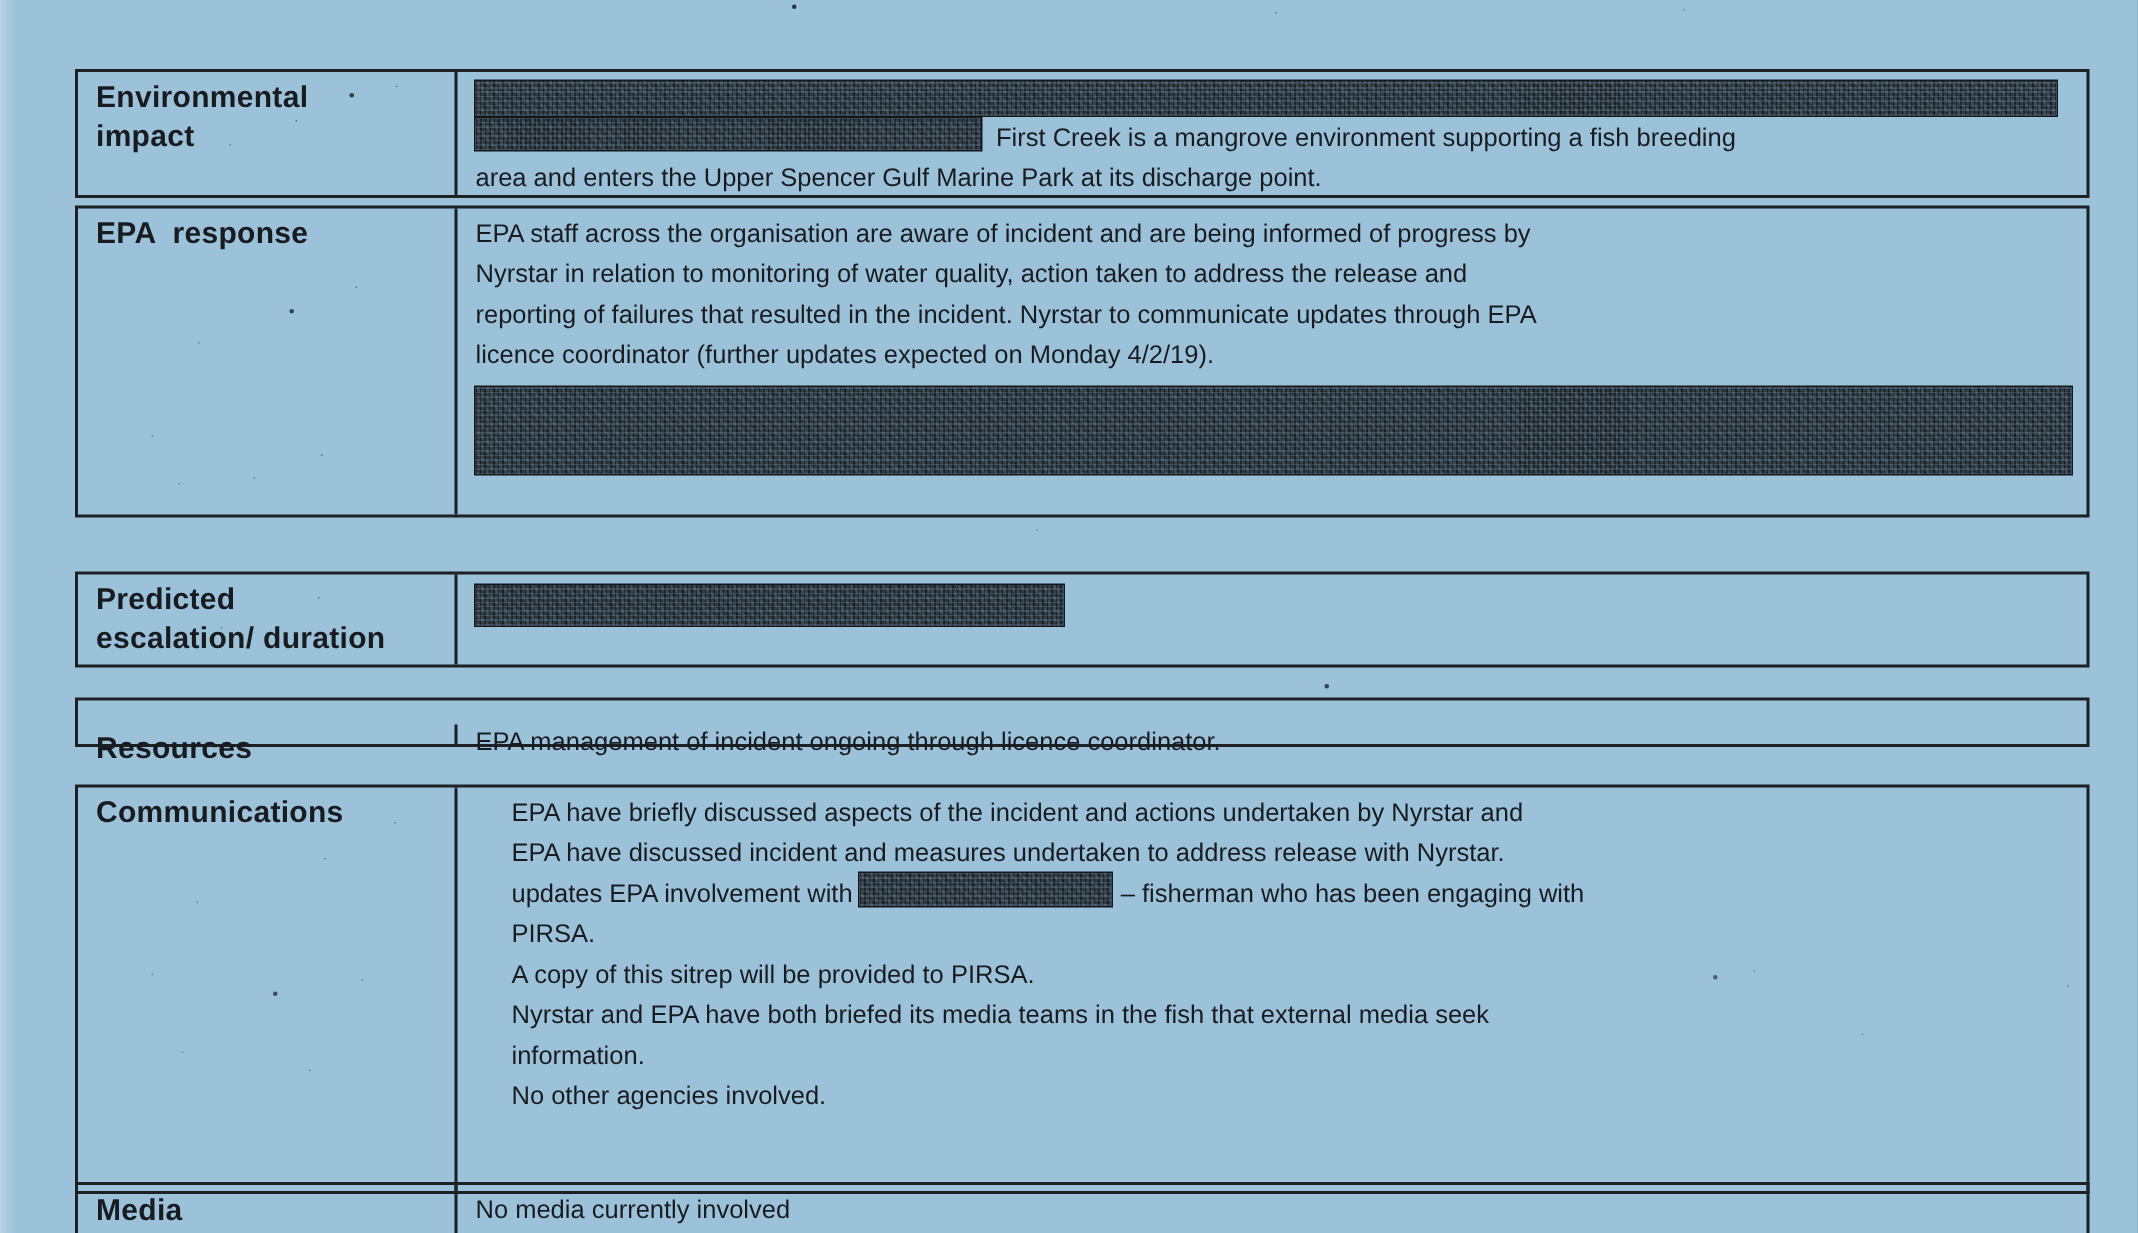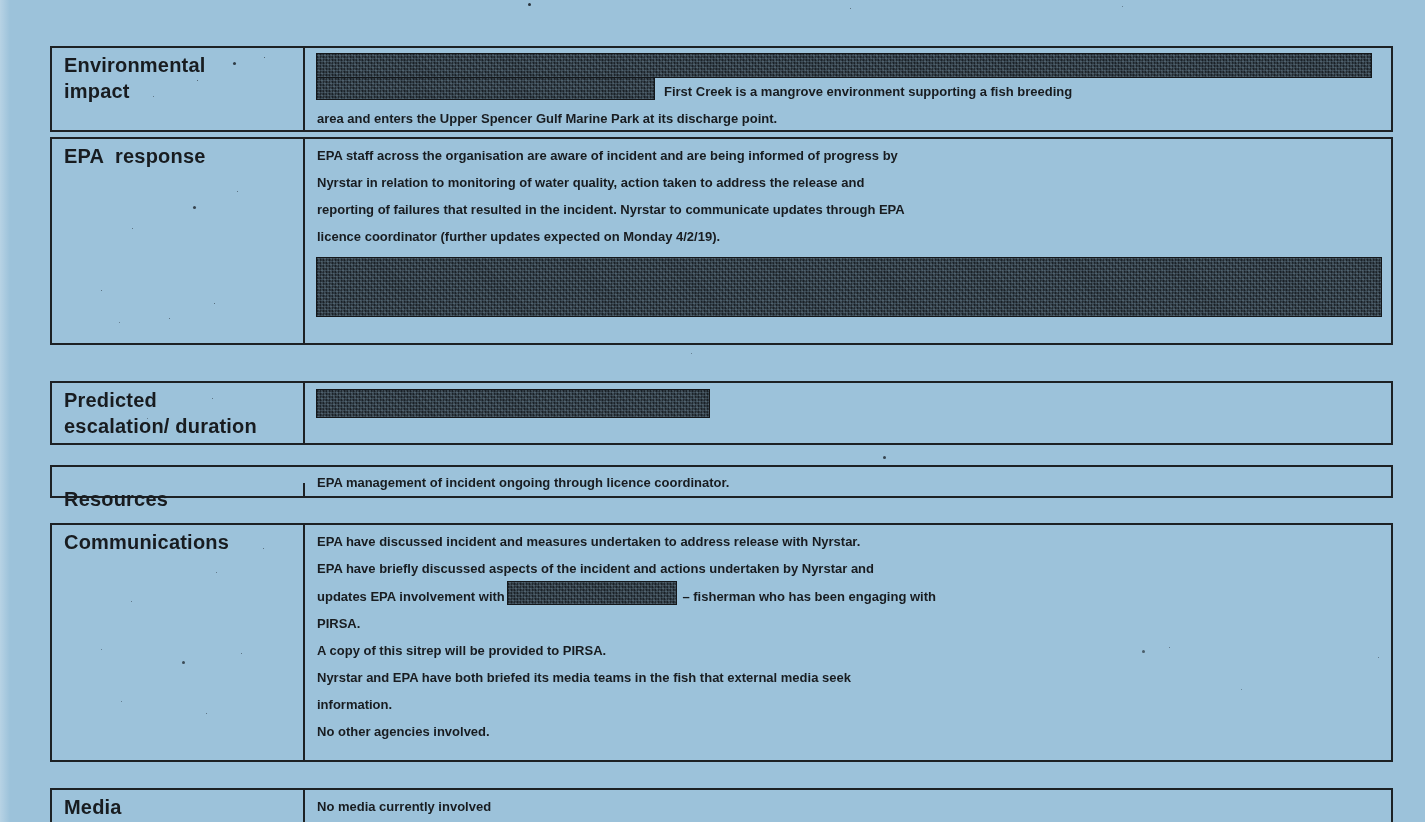--- a/index.html
+++ b/index.html
@@ -35,42 +35,42 @@
     flex:0 0 253px;width:253px;box-sizing:border-box;
     border-right:2px solid var(--border);
     padding:4px 8px 0 12px;
     font-weight:bold;font-size:20px;line-height:26px;
     white-space:pre-wrap;
     letter-spacing:.2px;
   }
   .cnt{
     flex:1 1 auto;box-sizing:border-box;
     padding:3px 12px 0 12px;
-    font-size:13px;line-height:27px;font-weight:bold;
+    font-size:17px;line-height:27px;
   }
   .line{white-space:nowrap;}
   
   .redact{
     background-color:var(--redact);
     background-image:
       repeating-linear-gradient(0deg, rgba(140,175,198,.22) 0 1px, transparent 1px 3px),
       repeating-linear-gradient(90deg, rgba(8,12,16,.55) 0 1px, transparent 1px 3px),
       repeating-linear-gradient(45deg, rgba(150,185,205,.14) 0 2px, transparent 2px 5px);
     outline:1px solid #14171a;
   }
   .redact.block{display:block;}
   .redact.inline{display:inline-block;vertical-align:-3px;}
   
   #t-env{top:22px;height:86px;margin-top:24px;}
   #t-epa{top:137px;height:208px;}
   #t-pred{top:381px;height:64px;}
   #t-res{top:465px;height:33px;}
-  #t-res .cnt{padding-top:2px;}
+  #t-res .cnt{padding-top:14px;}
   #t-res .lbl{padding-top:3px;margin-top:16px;}
-  #t-comms{top:523px;height:239px;}
+  #t-comms{top:523px;height:273px;gap:24px;}
   #t-media{top:788px;height:60px;}
   .r-env-1{width:1054px;height:23px;margin:3px 0 1px 0;}
   .r-env-2{width:337px;height:21px;margin-right:10px;}
   .r-epa-block{width:1064px;height:58px;margin-top:8px;}
   .r-pred{width:392px;height:27px;margin-top:4px;}
   .r-comms-inline{width:168px;height:22px;margin-right:6px;}
   
   .specks{
     position:absolute;left:0;top:0;width:3px;height:3px;border-radius:50%;
     background:transparent;pointer-events:none;
@@ -150,22 +150,22 @@
   <div class="tbl" id="t-res">
     <div class="lbl">Resources</div>
     <div class="cnt">
       <div class="line"><span>EPA management of incident ongoing through licence coordinator.</span></div>
     </div>
   </div>
 
   <div class="tbl" id="t-comms">
     <div class="lbl">Communications</div>
     <div class="cnt">
+      <div class="line"><span>EPA have briefly discussed aspects of the incident and actions undertaken by Nyrstar and</span></div>
       <div class="line"><span>EPA have discussed incident and measures undertaken to address release with Nyrstar.</span></div>
-      <div class="line"><span>EPA have briefly discussed aspects of the incident and actions undertaken by Nyrstar and</span></div>
       <div class="line">
         <span>updates EPA involvement with </span><span class="redact inline r-comms-inline"></span><span>– fisherman who has been engaging with</span>
       </div>
       <div class="line"><span>PIRSA.</span></div>
       <div class="line"><span>A copy of this sitrep will be provided to PIRSA.</span></div>
       <div class="line"><span>Nyrstar and EPA have both briefed its media teams in the fish that external media seek</span></div>
       <div class="line"><span>information.</span></div>
       <div class="line"><span>No other agencies involved.</span></div>
     </div>
   </div>

